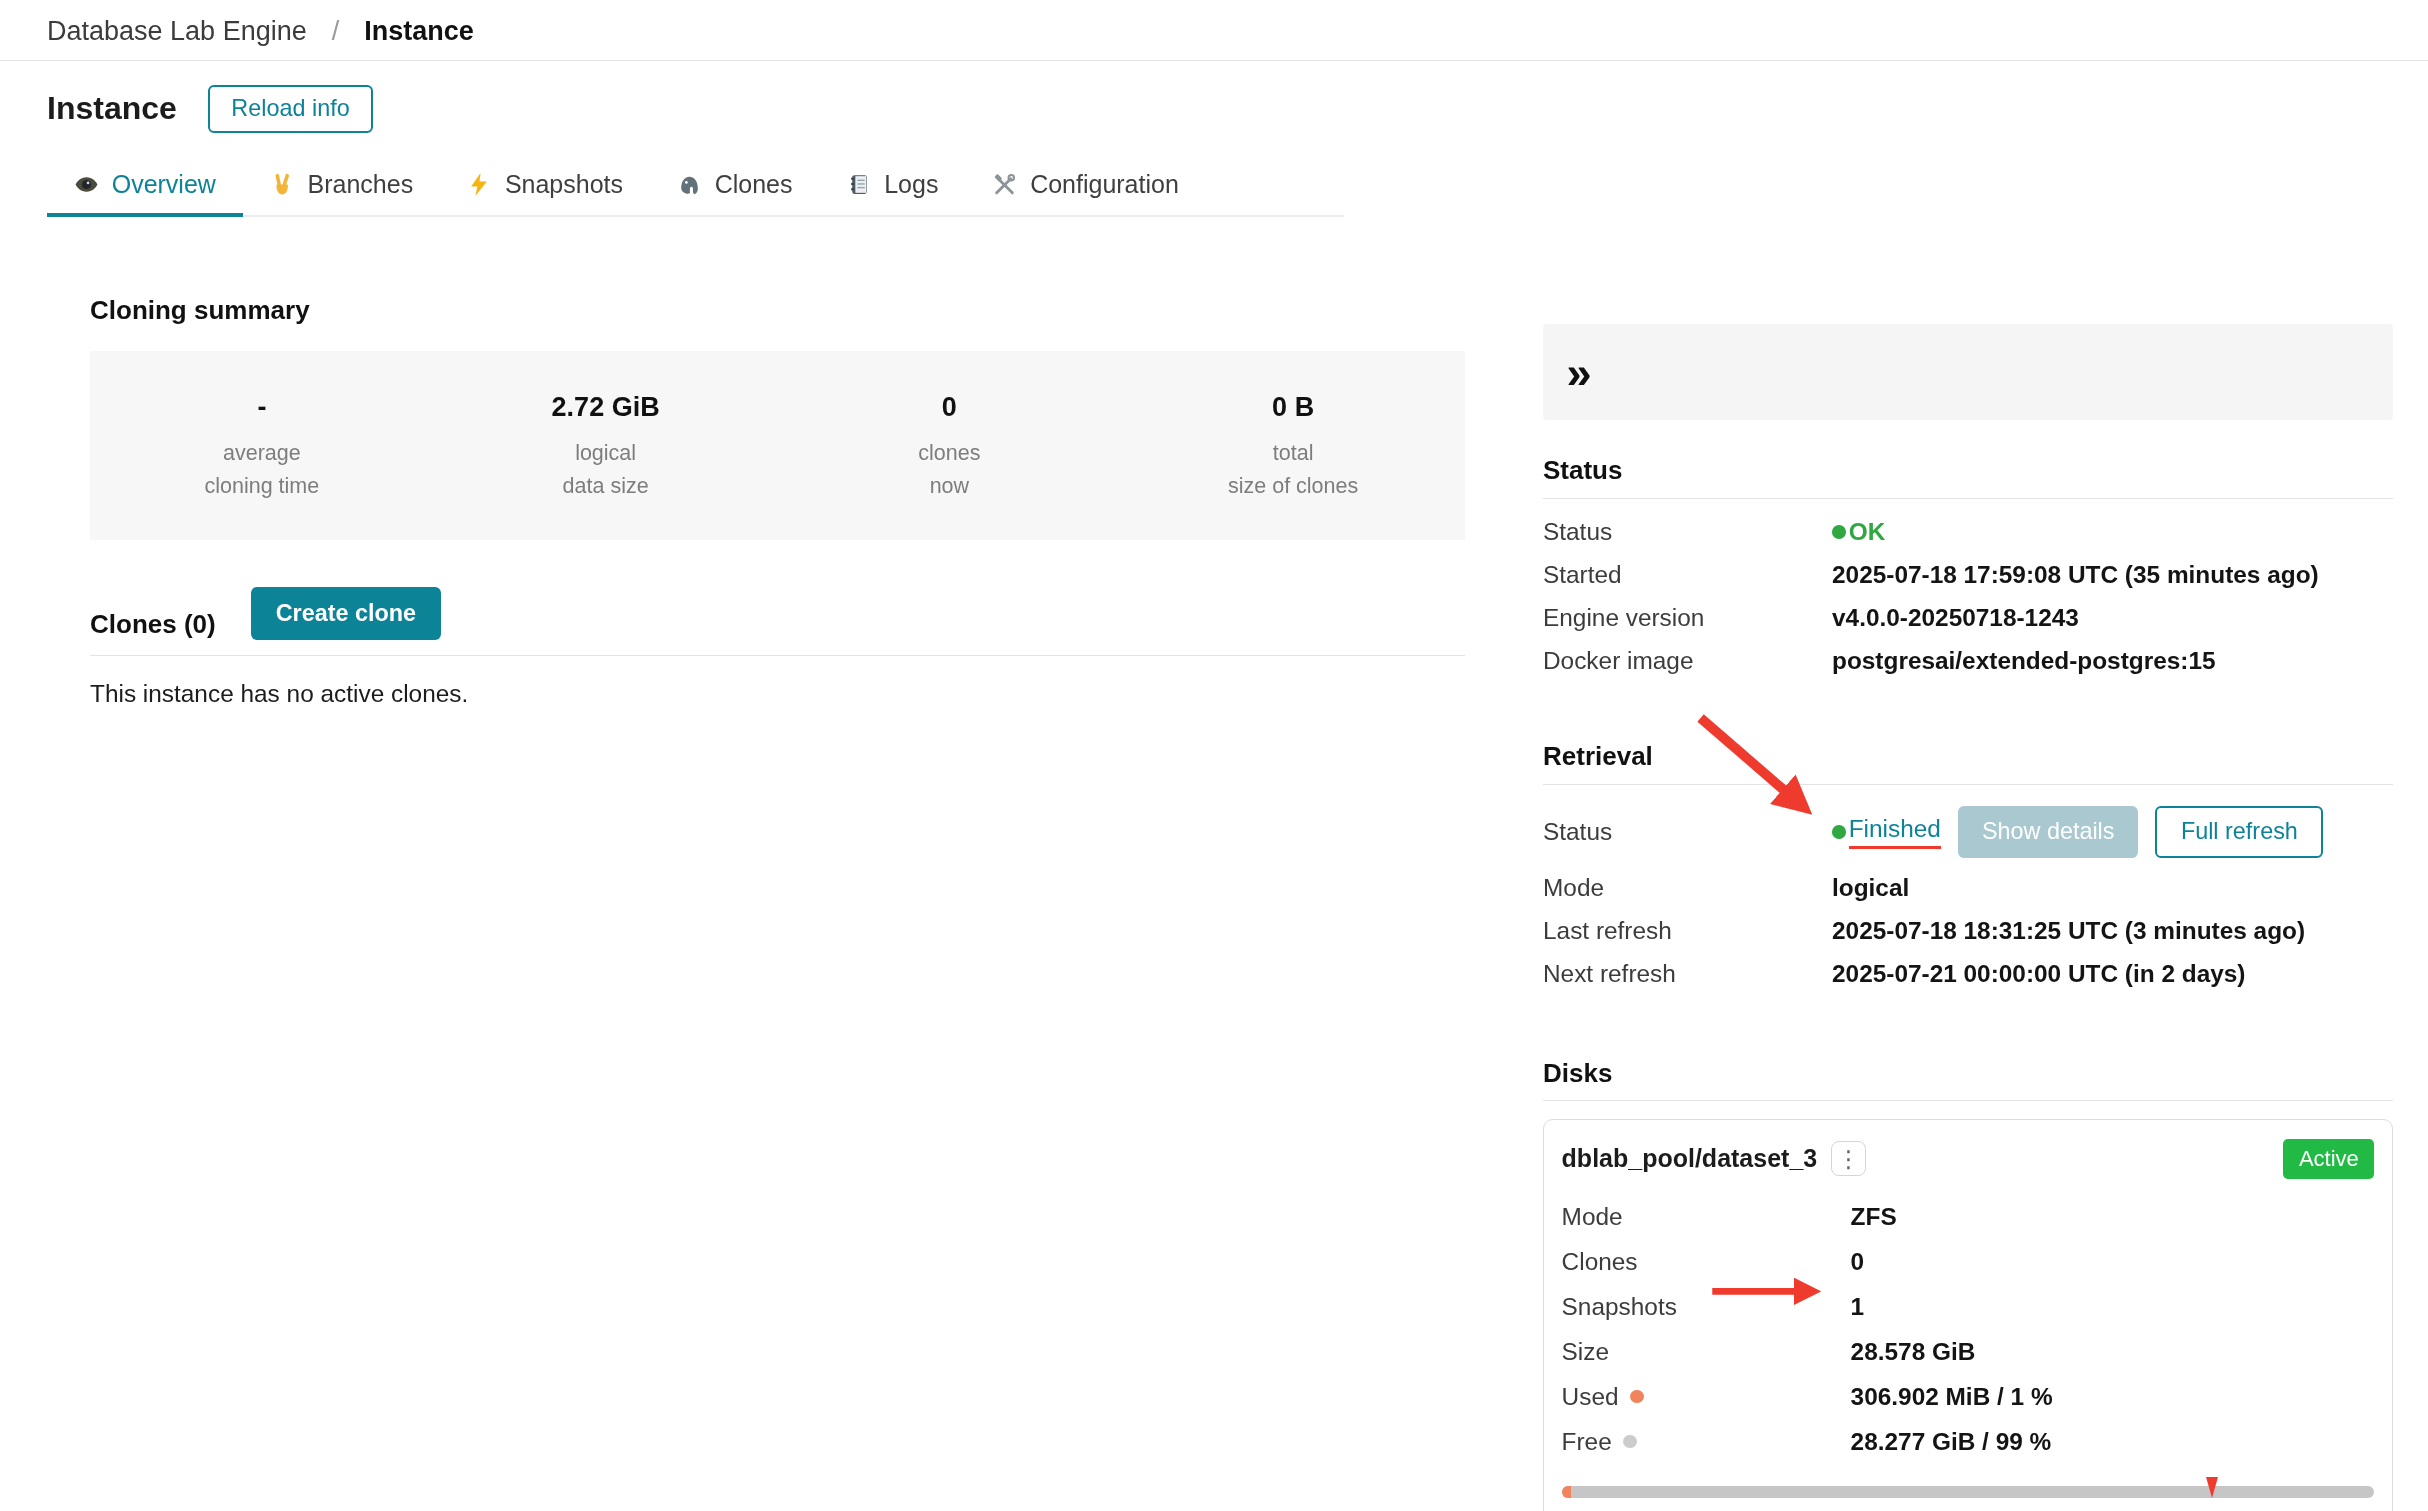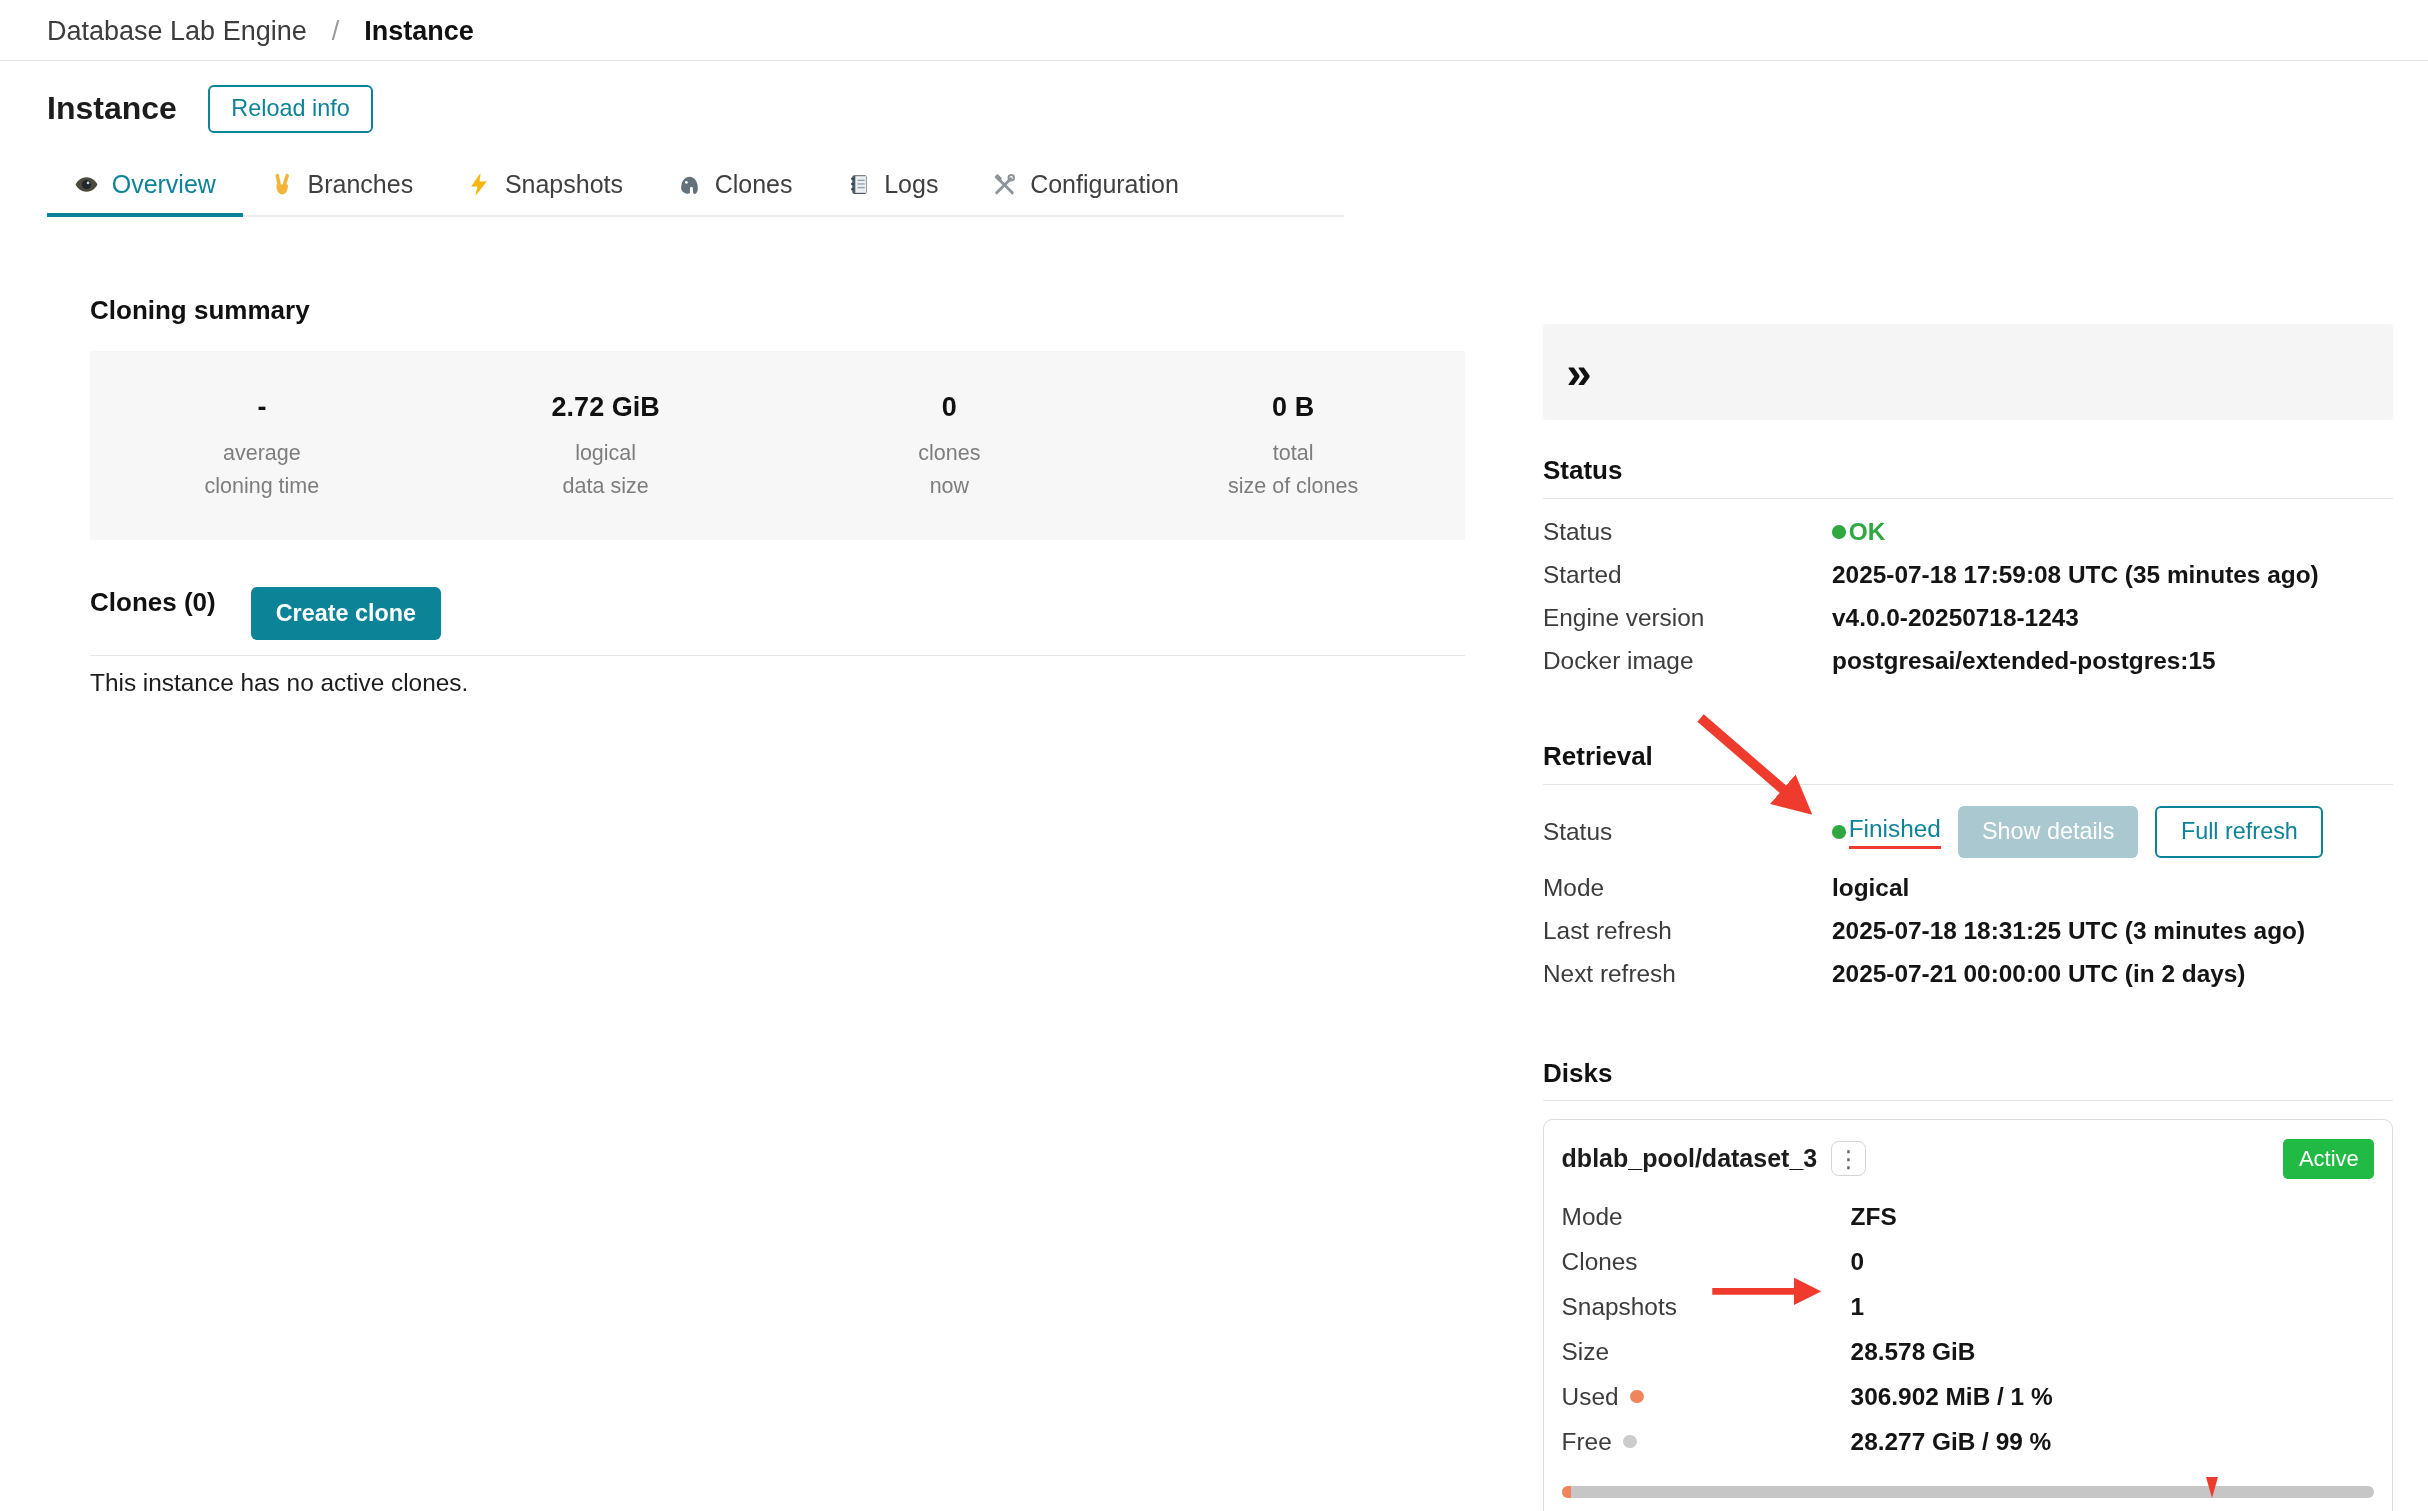--- a/index.html
+++ b/index.html
@@ -43,27 +43,27 @@
   .right-col { width: 850px; flex: none; }
 
   .section-title { font-size: 26px; font-weight: 700; color: #111; }
   .title-cloning { margin-top: 78px; }
 
   .summary-box { margin-top: 25px; background: #f7f7f7; display: flex; padding: 41px 0 37px; }
   .stat { flex: 1; text-align: center; }
   .stat-value { font-size: 27px; font-weight: 700; color: #111; }
   .stat-label { margin-top: 13.7px; font-size: 21.5px; color: #7d7d7d; line-height: 1.55; }
 
-  .clones-header { margin-top: 47px; display: flex; align-items: flex-start; gap: 35px; }
+  .clones-header { margin-top: 47px; display: flex; align-items: flex-end; gap: 35px; }
   .btn-primary {
     font-family: inherit; background: var(--accent, #0d8398); color: #fff; font-size: 23.4px;
     font-weight: 600; border: none; border-radius: 5.9px; padding: 12.7px 25px; cursor: pointer;
   }
   .left-divider { border: none; border-top: 1px solid #e4e4e4; margin-top: 15.6px; }
-  .empty-message { margin-top: 13px; font-size: 24.4px; color: #1c1c1c; }
+  .empty-message { margin-top: 24px; font-size: 24.4px; color: #1c1c1c; }
 
   
   .collapse-box {
     margin-top: 107px; background: #f5f5f5; border-radius: 3.9px; height: 96px;
     display: flex; align-items: center; padding: 0 23.4px;
   }
   .collapse-icon { font-size: 45px; font-weight: 700; color: #111; line-height: 1; cursor: pointer; }
 
   .sec-status { margin-top: 35px; }
   .sec-retrieval { margin-top: 59px; }

